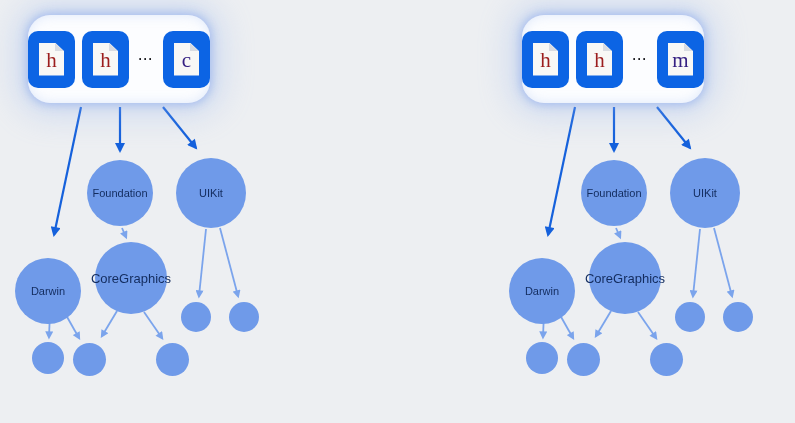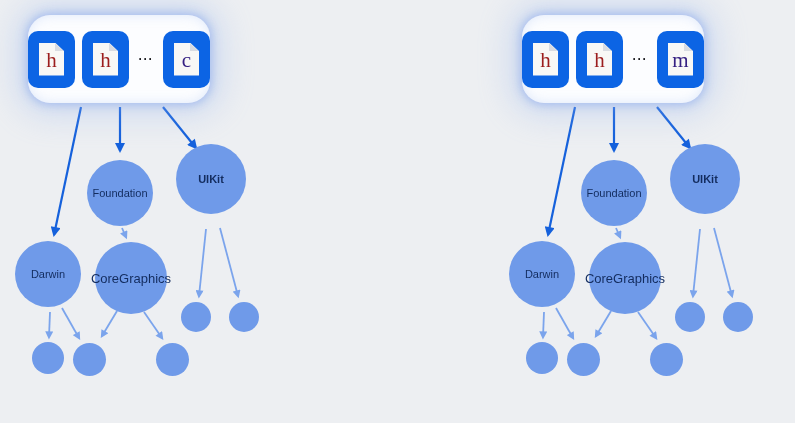--- a/index.html
+++ b/index.html
@@ -41,22 +41,22 @@
     width:20px;text-align:center;color:#17181c;
     font-size:12px;font-weight:700;letter-spacing:1px;flex:0 0 auto;
   }
 
   .node{
     position:absolute;border-radius:50%;background:#6f9ae9;color:#132c5e;
     display:flex;align-items:center;justify-content:center;text-align:right;
     font-size:11px;
   }
   .node-foundation{left:87px;top:160px;width:66px;height:66px;}
-  .node-uikit{left:176px;top:144px;width:70px;height:70px;font-weight:bold;}
-  .node-darwin{left:15px;top:241px;width:66px;height:66px;}
+  .node-uikit{left:176px;top:158px;width:70px;height:70px;}
+  .node-darwin{left:15px;top:258px;width:66px;height:66px;}
   .node-coregraphics{left:95px;top:242px;width:72px;height:72px;font-size:13px;}
   .leaf{position:absolute;border-radius:50%;background:#6f9ae9;}
   .leaf-1{left:32px;top:342px;width:32px;height:32px;}
   .leaf-2{left:73px;top:343px;width:33px;height:33px;}
   .leaf-3{left:156px;top:343px;width:33px;height:33px;}
   .leaf-4{left:181px;top:302px;width:30px;height:30px;}
   .leaf-5{left:229px;top:302px;width:30px;height:30px;}
 
   .arrows{position:absolute;left:0;top:0;width:280px;height:423px;}
   .arrow-strong{stroke:#1561dc;stroke-width:2.2;fill:none;}

